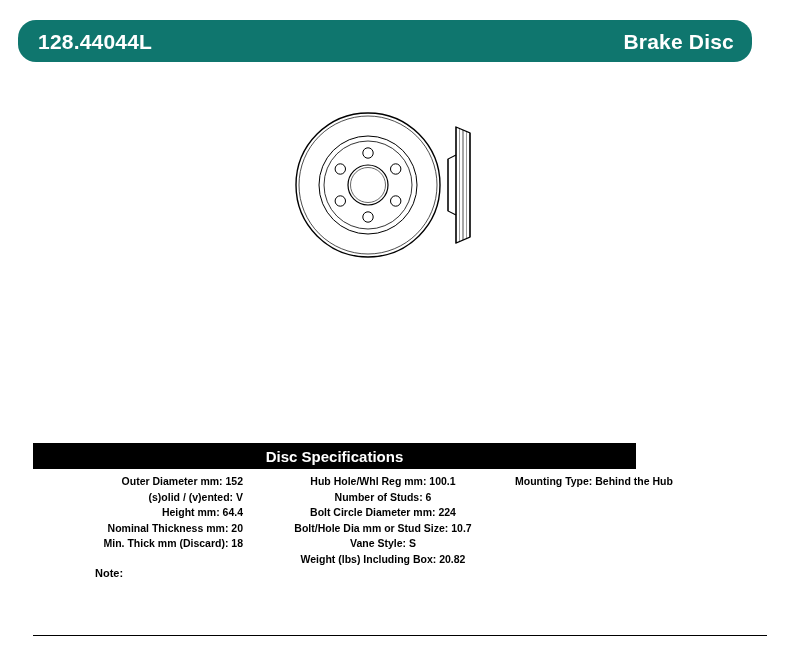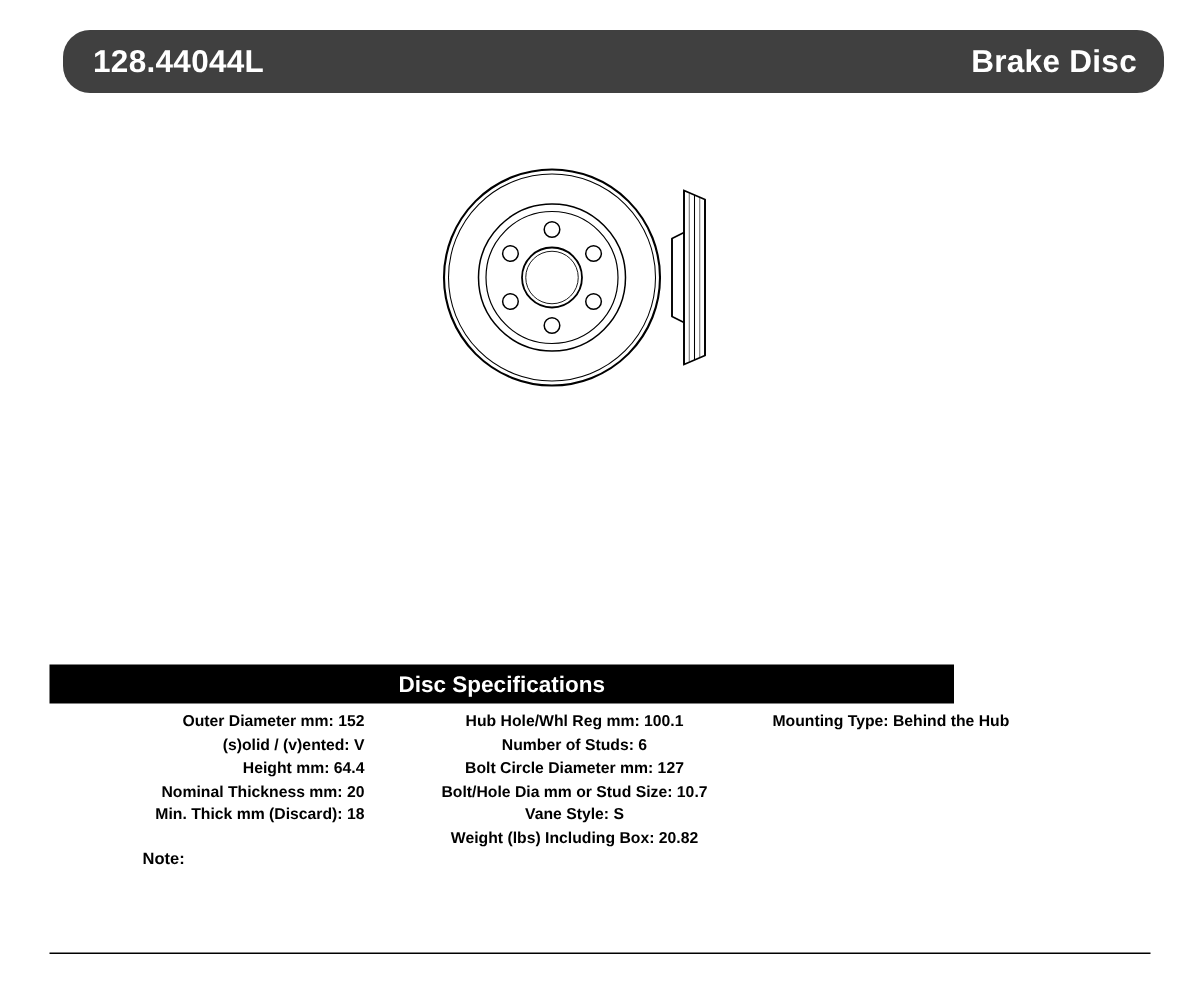--- a/index.html
+++ b/index.html
@@ -12,25 +12,25 @@
     height: 655px;
     font-family: "Liberation Sans", sans-serif;
     color: #000000;
     position: relative;
     overflow: hidden;
   }
 
   
   .header-bar {
     position: absolute;
-    left: 42px;
+    left: 18px;
     top: 20px;
     width: 734px;
     height: 42px;
-    background: #404040;
+    background: #0f766e;
     display: flex;
     align-items: center;
     justify-content: space-between;
     box-sizing: border-box;
     padding: 0 18px 0 20px;
     border-radius: 18px;
   }
   .part-number {
     color: #ffffff;
     font-size: 21px;
@@ -186,21 +186,21 @@
     <div class="spec-line">Outer Diameter mm: 152</div>
     <div class="spec-line">(s)olid / (v)ented: V</div>
     <div class="spec-line">Height mm: 64.4</div>
     <div class="spec-line">Nominal Thickness mm: 20</div>
     <div class="spec-line">Min. Thick mm (Discard): 18</div>
   </div>
 
   <div class="spec-col mid">
     <div class="spec-line">Hub Hole/Whl Reg mm: 100.1</div>
     <div class="spec-line">Number of Studs: 6</div>
-    <div class="spec-line">Bolt Circle Diameter mm: 127</div>
+    <div class="spec-line">Bolt Circle Diameter mm: 224</div>
     <div class="spec-line">Bolt/Hole Dia mm or Stud Size: 10.7</div>
     <div class="spec-line">Vane Style: S</div>
     <div class="spec-line">Weight (lbs) Including Box: 20.82</div>
   </div>
 
   <div class="spec-col right">
     <div class="spec-line">Mounting Type: Behind the Hub</div>
   </div>
 </div>
 

